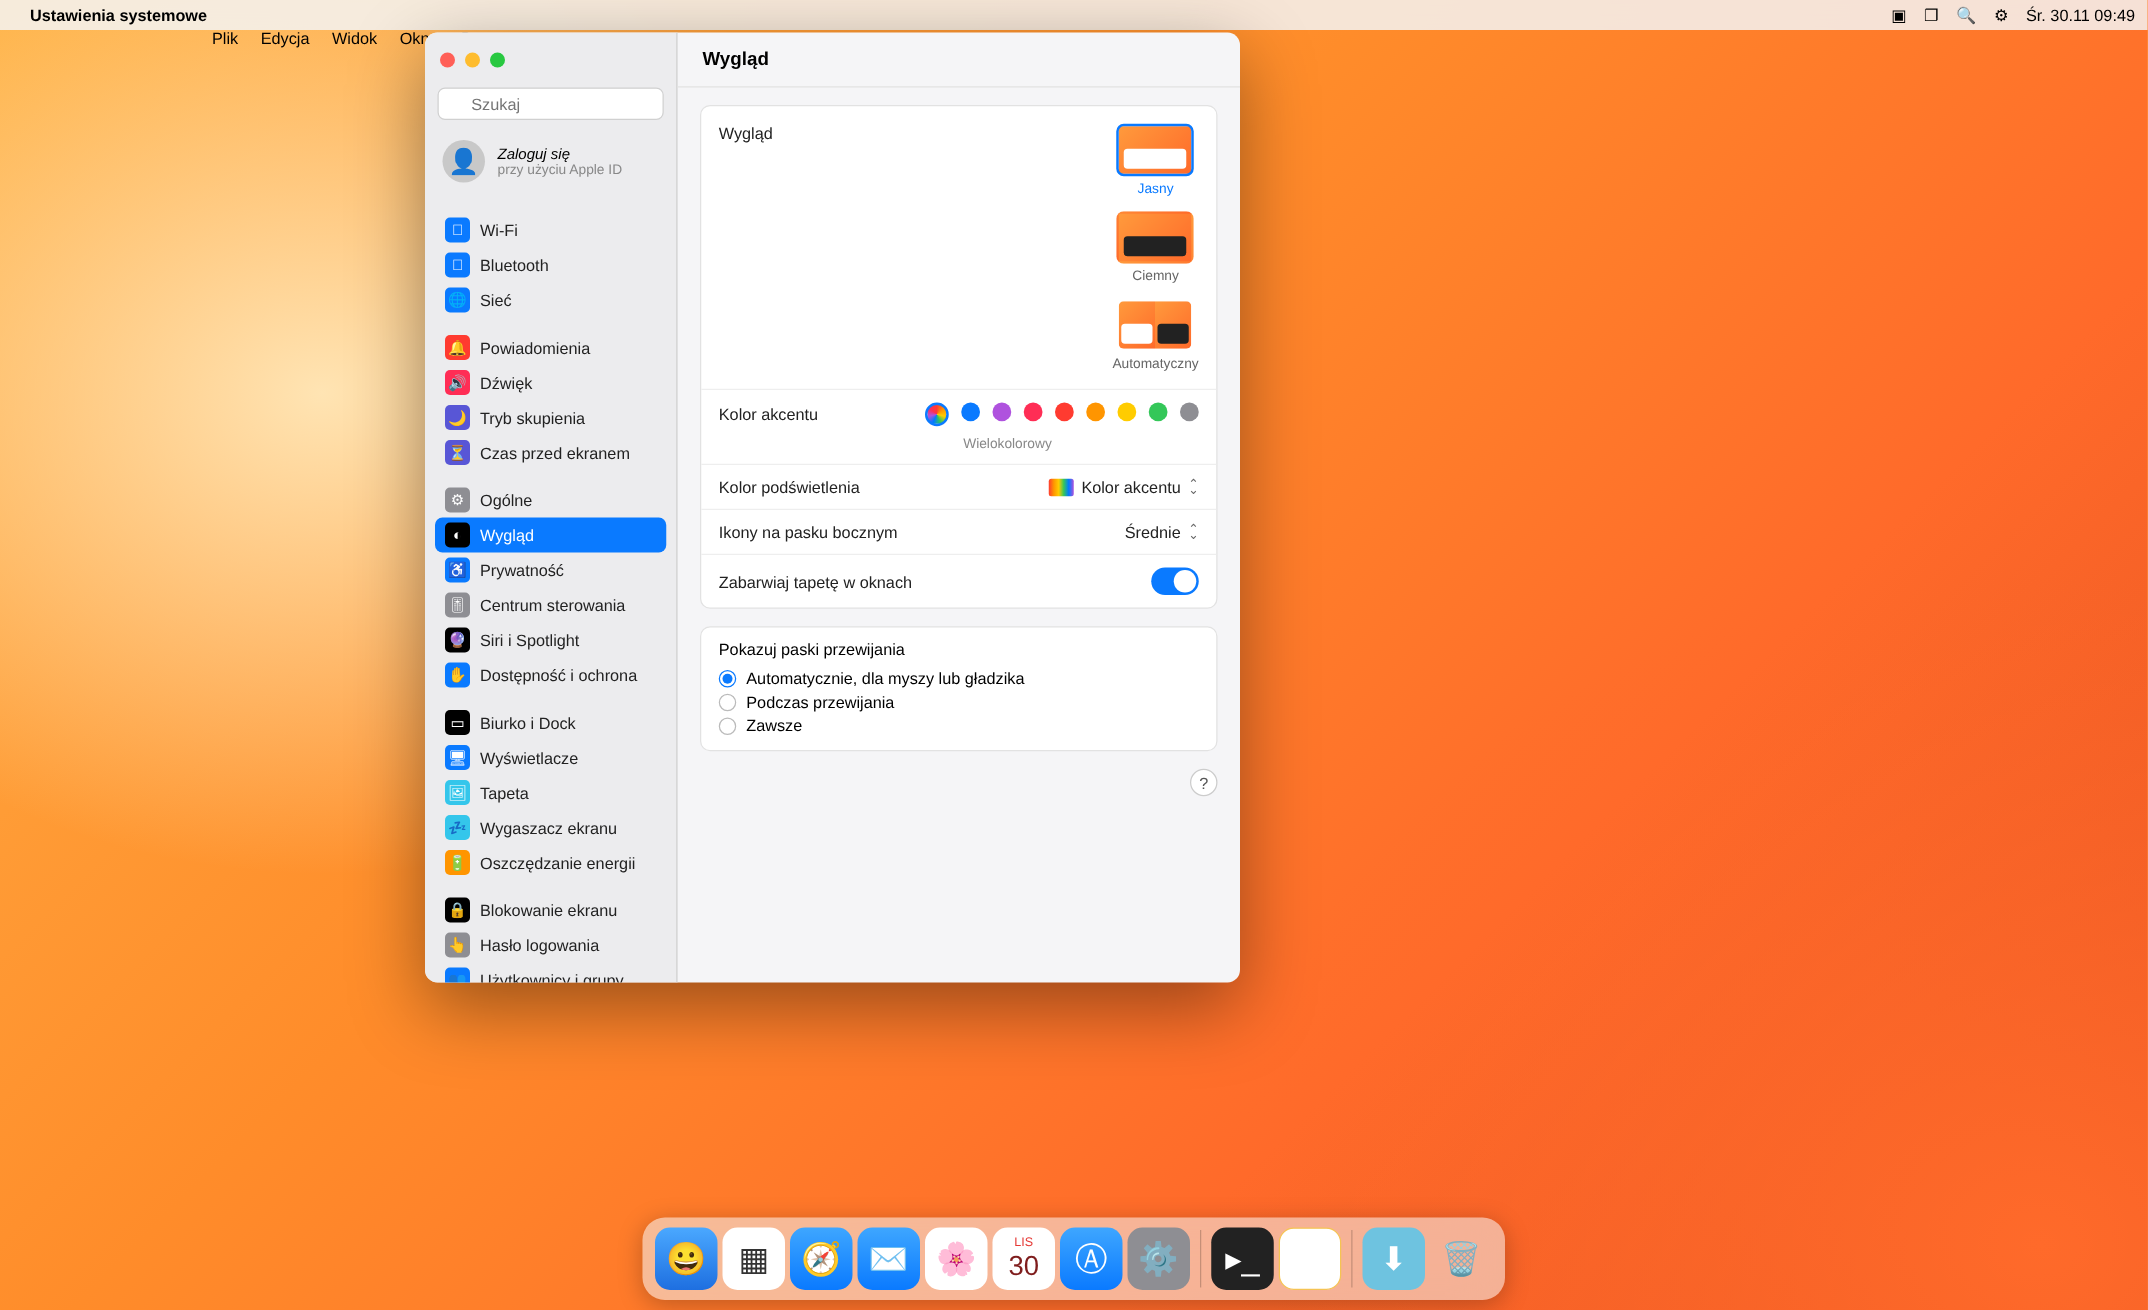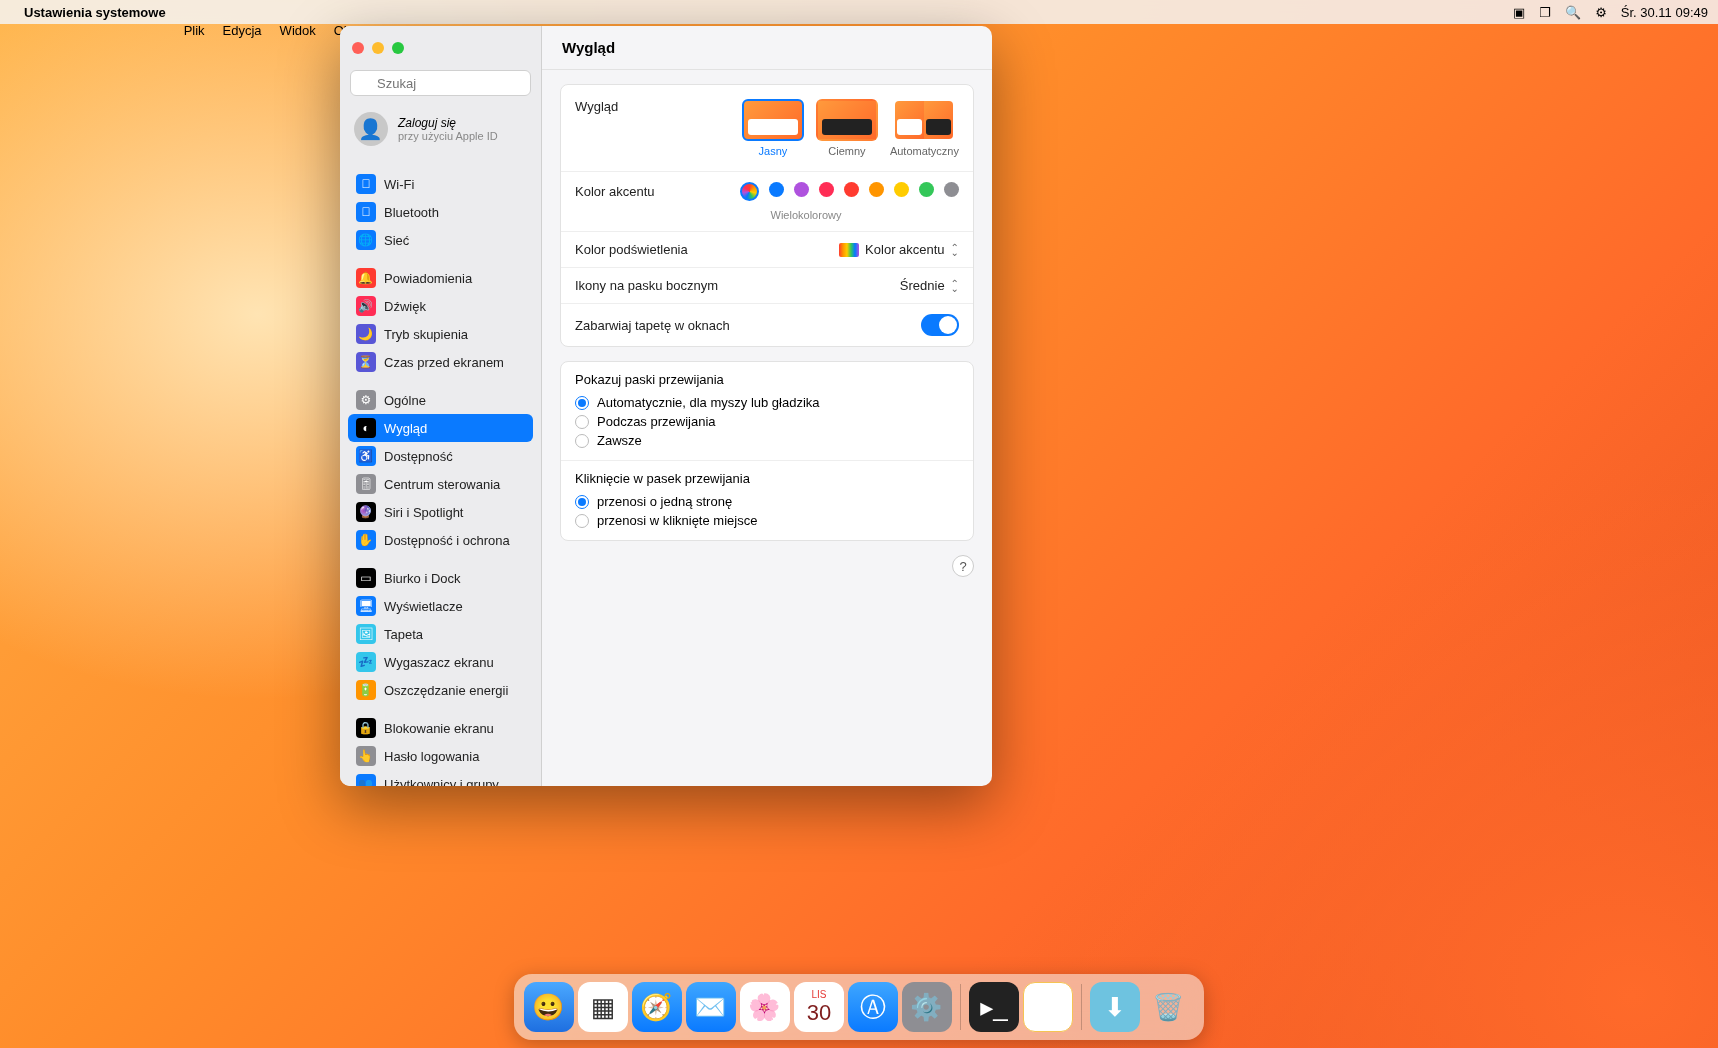--- a/index.html
+++ b/index.html
@@ -3,21 +3,21 @@
 <meta charset="utf-8">
 <style>
 *{box-sizing:border-box;margin:0;padding:0;font-family:-apple-system,BlinkMacSystemFont,"Helvetica Neue",Arial,sans-serif;}
 body{width:1718px;height:1048px;overflow:hidden;background:#ff9a3c;position:relative;}
 .wallpaper{position:absolute;inset:0;background:
   radial-gradient(ellipse 900px 700px at 15% 30%,#ffe4b3 0%,transparent 55%),
   radial-gradient(ellipse 1100px 900px at 95% 95%,#ff6a2a 0%,transparent 60%),
   linear-gradient(135deg,#ffb347 0%,#ff8c2a 40%,#ff6a2a 70%,#e55020 100%);}
 .menubar{position:absolute;top:0;left:0;right:0;height:24px;background:rgba(245,245,245,.85);backdrop-filter:blur(20px);display:flex;align-items:center;padding:0 10px;font-size:13px;color:#000;}
 .menubar .apple{font-size:15px;margin-right:14px;}
-.menubar .app-name{font-weight:600;margin-right:18px;}
+.menubar .app-name{font-weight:600;margin-right:4px;}
 .menubar .menu-item{margin-right:18px;margin-top:36px;}
 .menubar .spacer{flex:1;}
 .menubar .status{display:flex;align-items:center;gap:14px;}
 .menubar .status span{display:inline-flex;align-items:center;}
 .window{position:absolute;left:340px;top:26px;width:652px;height:760px;background:#f5f5f7;border-radius:10px;box-shadow:0 20px 60px rgba(0,0,0,.4);overflow:hidden;display:flex;}
 .sidebar{width:202px;background:#ececee;display:flex;flex-direction:column;border-right:1px solid #d0d0d0;}
 .titlebar{height:44px;display:flex;align-items:center;padding:0 12px;gap:8px;}
 .traffic{display:flex;gap:8px;}
 .dot{width:12px;height:12px;border-radius:50%;}
 .dot.red{background:#ff5f57;}.dot.yellow{background:#febc2e;}.dot.green{background:#28c840;}
@@ -38,21 +38,21 @@
 .side-icon{width:20px;height:20px;border-radius:4px;display:flex;align-items:center;justify-content:center;font-size:12px;color:#fff;flex-shrink:0;}
 .content{flex:1;display:flex;flex-direction:column;}
 .content-header{height:44px;display:flex;align-items:center;padding:0 20px;font-size:15px;font-weight:600;border-bottom:1px solid #e2e2e2;}
 .content-body{flex:1;overflow-y:auto;padding:14px 18px;}
 .panel{background:#fff;border:1px solid #e2e2e2;border-radius:8px;margin-bottom:14px;}
 .row{display:flex;align-items:center;padding:10px 14px;font-size:13px;color:#222;border-top:1px solid #eee;}
 .row:first-child{border-top:none;}
 .row .label{flex:0 0 auto;}
 .row .grow{flex:1;}
 .appearance-row{align-items:flex-start;padding:14px;}
-.appearance-options{display:flex;gap:12px;margin-left:auto;}
+.appearance-options{display:flex;gap:12px;margin-left:auto;flex-direction:column;}
 .app-opt{display:flex;flex-direction:column;align-items:center;gap:4px;font-size:11px;color:#666;}
 .app-opt.selected{color:#0a7aff;}
 .app-thumb{width:62px;height:42px;border-radius:6px;border:2px solid transparent;position:relative;overflow:hidden;}
 .app-opt.selected .app-thumb{border-color:#0a7aff;}
 .thumb-light{background:linear-gradient(135deg,#ff9a3c,#ff6a2a);}
 .thumb-light::after{content:"";position:absolute;left:4px;right:4px;bottom:4px;height:16px;background:#fff;border-radius:3px;}
 .thumb-dark{background:linear-gradient(135deg,#ff9a3c,#ff6a2a);}
 .thumb-dark::after{content:"";position:absolute;left:4px;right:4px;bottom:4px;height:16px;background:#222;border-radius:3px;}
 .thumb-auto{display:flex;}
 .thumb-auto .half{flex:1;background:linear-gradient(135deg,#ff9a3c,#ff6a2a);position:relative;}
@@ -165,21 +165,21 @@
           <div class="side-item">
             <div class="side-icon" style="background: rgb(142, 142, 147);">⚙</div>
             <span>Ogólne</span>
           </div>
           <div class="side-item selected">
             <div class="side-icon" style="background: rgb(0, 0, 0);">◐</div>
             <span>Wygląd</span>
           </div>
           <div class="side-item">
             <div class="side-icon" style="background: rgb(10, 122, 255);">♿</div>
-            <span>Dostępność</span>
+            <span>Prywatność</span>
           </div>
           <div class="side-item">
             <div class="side-icon" style="background: rgb(142, 142, 147);">🎚</div>
             <span>Centrum sterowania</span>
           </div>
           <div class="side-item">
             <div class="side-icon" style="background: rgb(0, 0, 0);">🔮</div>
             <span>Siri i Spotlight</span>
           </div>
           <div class="side-item">
@@ -299,31 +299,20 @@
               <span class="radio checked"></span>
               <span>Automatycznie, dla myszy lub gładzika</span>
             </div>
           <div class="radio-item">
               <span class="radio"></span>
               <span>Podczas przewijania</span>
             </div>
           <div class="radio-item">
               <span class="radio"></span>
               <span>Zawsze</span>
-            </div>
-        </div>
-        <div class="radio-group" style="border-top:1px solid #eee;">
-          <div class="radio-title">Kliknięcie w pasek przewijania</div>
-          <div class="radio-item">
-              <span class="radio checked"></span>
-              <span>przenosi o jedną stronę</span>
-            </div>
-          <div class="radio-item">
-              <span class="radio"></span>
-              <span>przenosi w kliknięte miejsce</span>
             </div>
         </div>
       </div>
 
       <div style="display:flex;">
         <div class="help-btn">?</div>
       </div>
 
     </div>
   </div>

